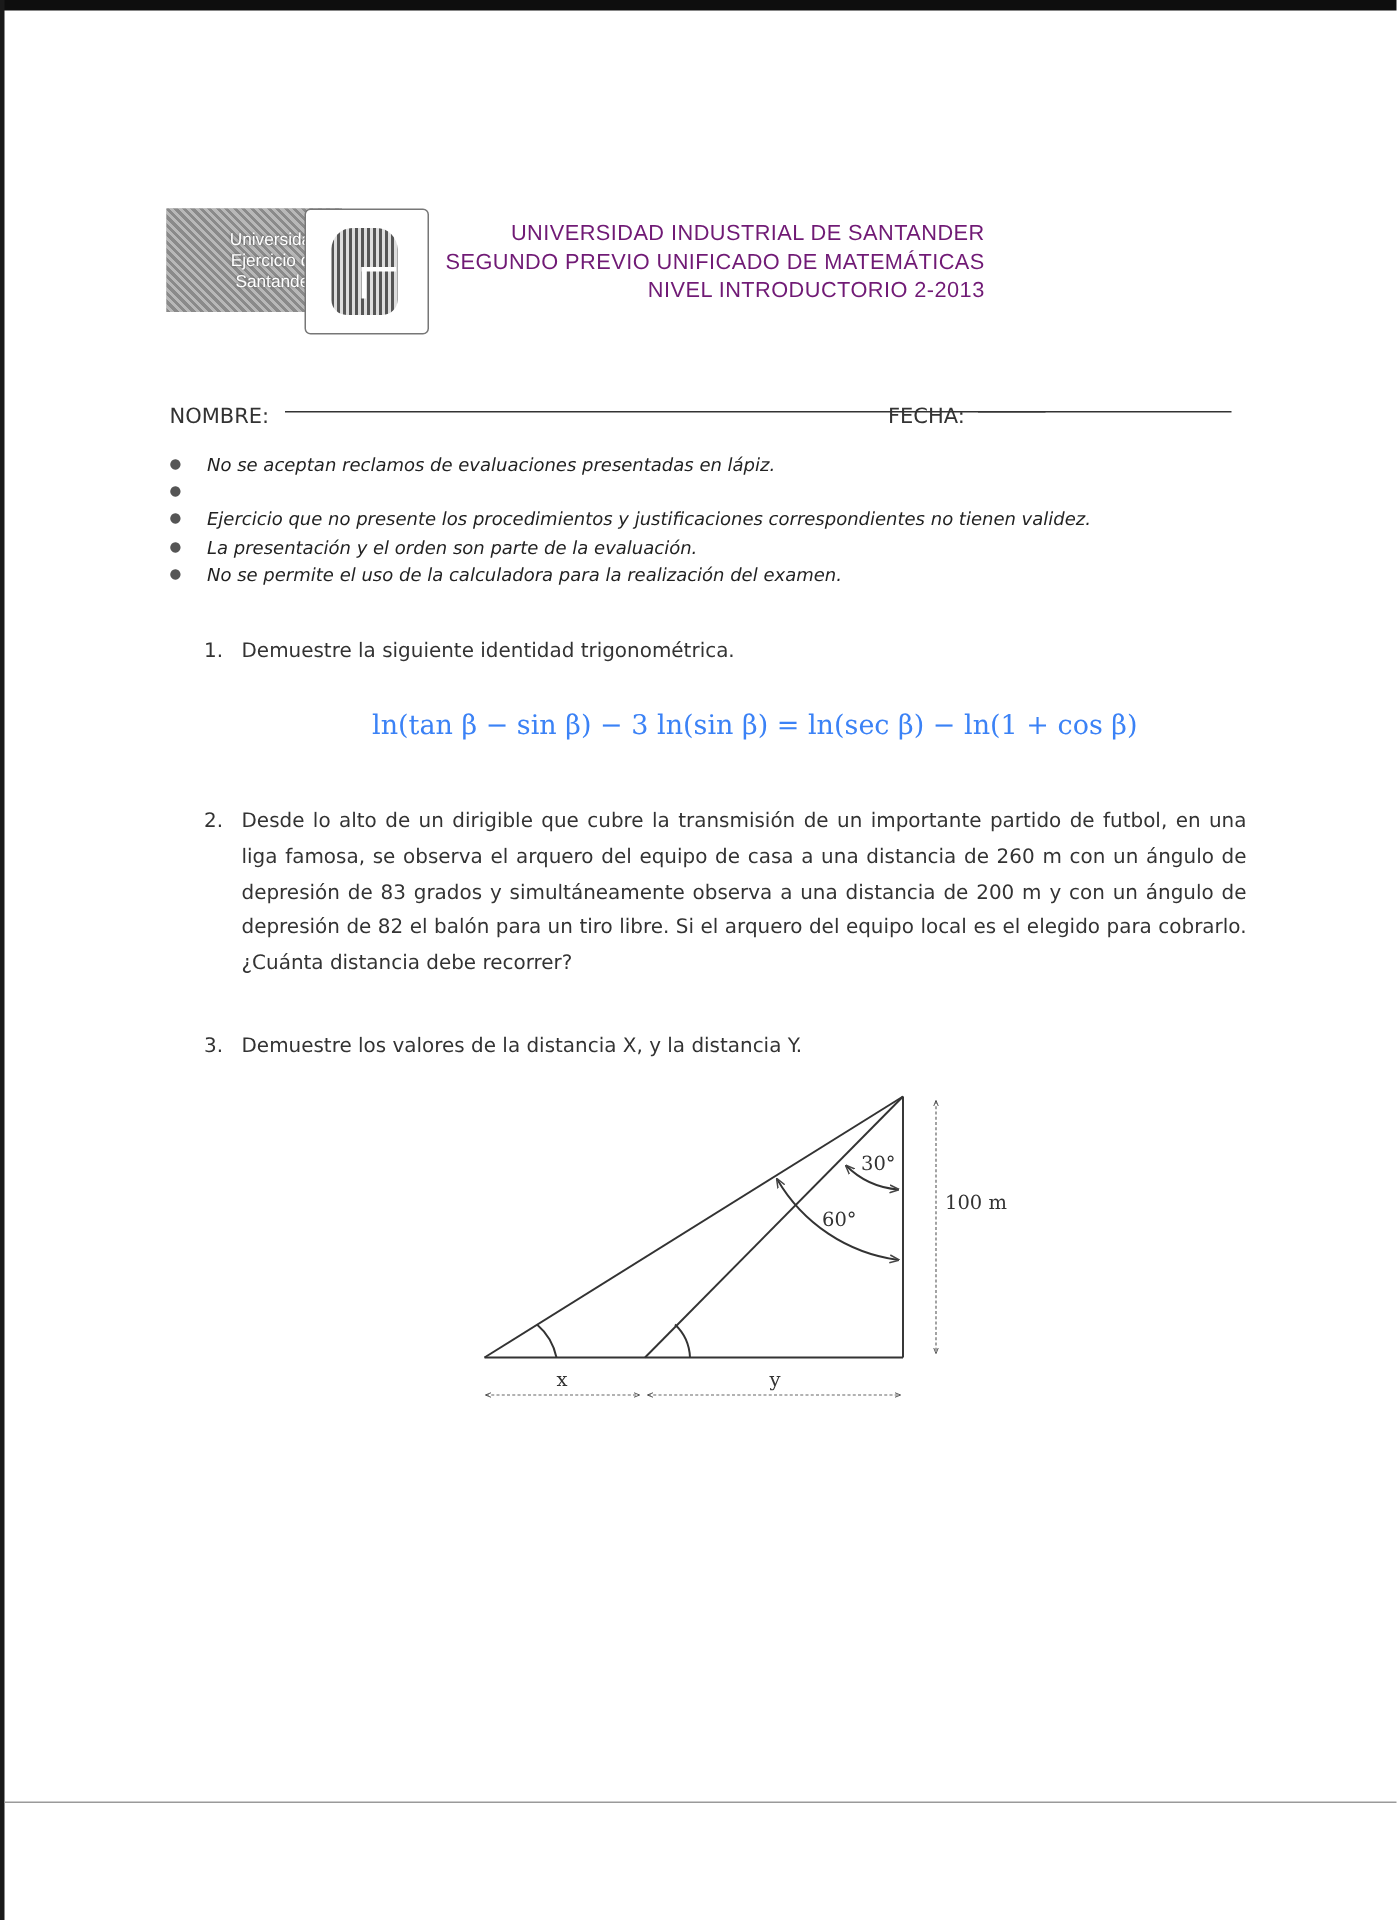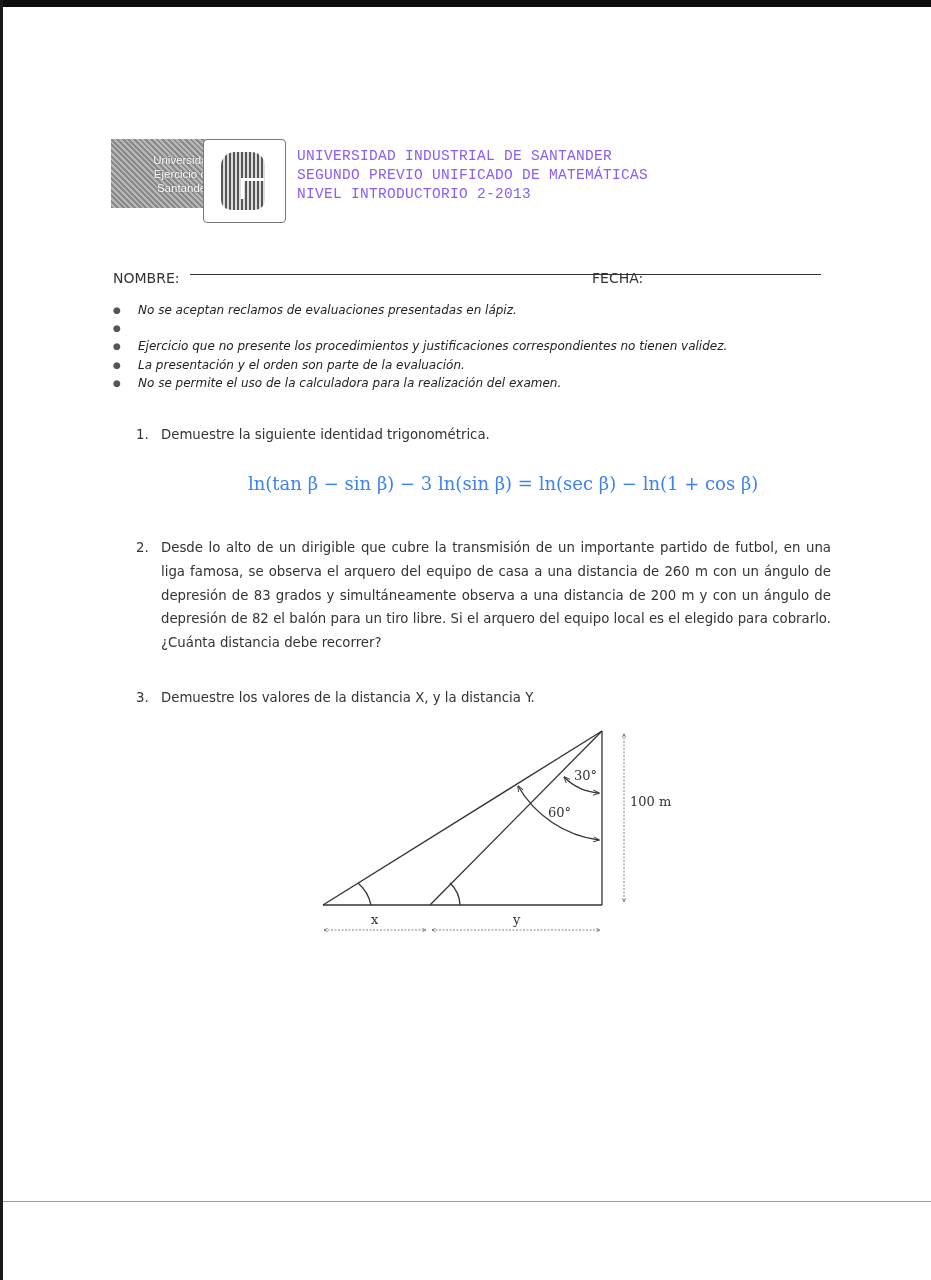--- a/index.html
+++ b/index.html
@@ -14,22 +14,22 @@
     display:flex; flex-direction:column; justify-content:center; align-items:center;padding-left:28px; }
   .logo-left span { color:#fff; font-family:"Liberation Sans", sans-serif; font-size:11.5px; line-height:14px;
     text-shadow:0 0 2px #555; }
   .logo-right { position:absolute; left:203px; top:139px; width:81px; height:82px; border:1px solid #777;
     border-radius:4px; background:#fff; }
   .logo-right .mark { position:absolute; left:17px; top:12px; width:44px; height:58px;
     background: repeating-linear-gradient(90deg,#555 0 2px,#ddd 2px 4px); border-radius:14px 14px 10px 10px; }
   .logo-right .mark::after { content:""; position:absolute; left:20px; top:26px; width:20px; height:18px;
     border-left:3px solid #fff; border-top:3px solid #fff; }
 
-  .header-text { position:absolute; left:297px; top:147px; font-family:Liberation Mono, monospace;
-    font-size:14.5px; line-height:19px; color:#8b5cf6; letter-spacing:0.3px; }
+  .header-text { position:absolute; left:297px; top:147px; font-family:Liberation Sans, sans-serif;
+    font-size:14.5px; line-height:19px; color:#701a75; letter-spacing:0.3px;text-align:right; }
   .header-text div { white-space:nowrap; }
 
   .name-row { position:absolute; left:113px; top:258px; font-size:14px; color:#333; width:710px; }
   .name-row .lbl { position:absolute; top:12px; }
   .name-row .line { position:absolute; top:16px; height:1px; background:#333; }
 
   .rules { position:absolute; left:113px; top:301px; margin:0; padding:0; list-style:none;
     font-family:"DejaVu Sans", sans-serif; font-style:italic; font-size:12px; color:#222; }
   .rules li { height:18.2px; line-height:18.2px; white-space:nowrap; position:relative; padding-left:25px; }
   .rules li .bullet { position:absolute; left:0; top:0; font-style:normal; font-size:9px; color:#555; }

